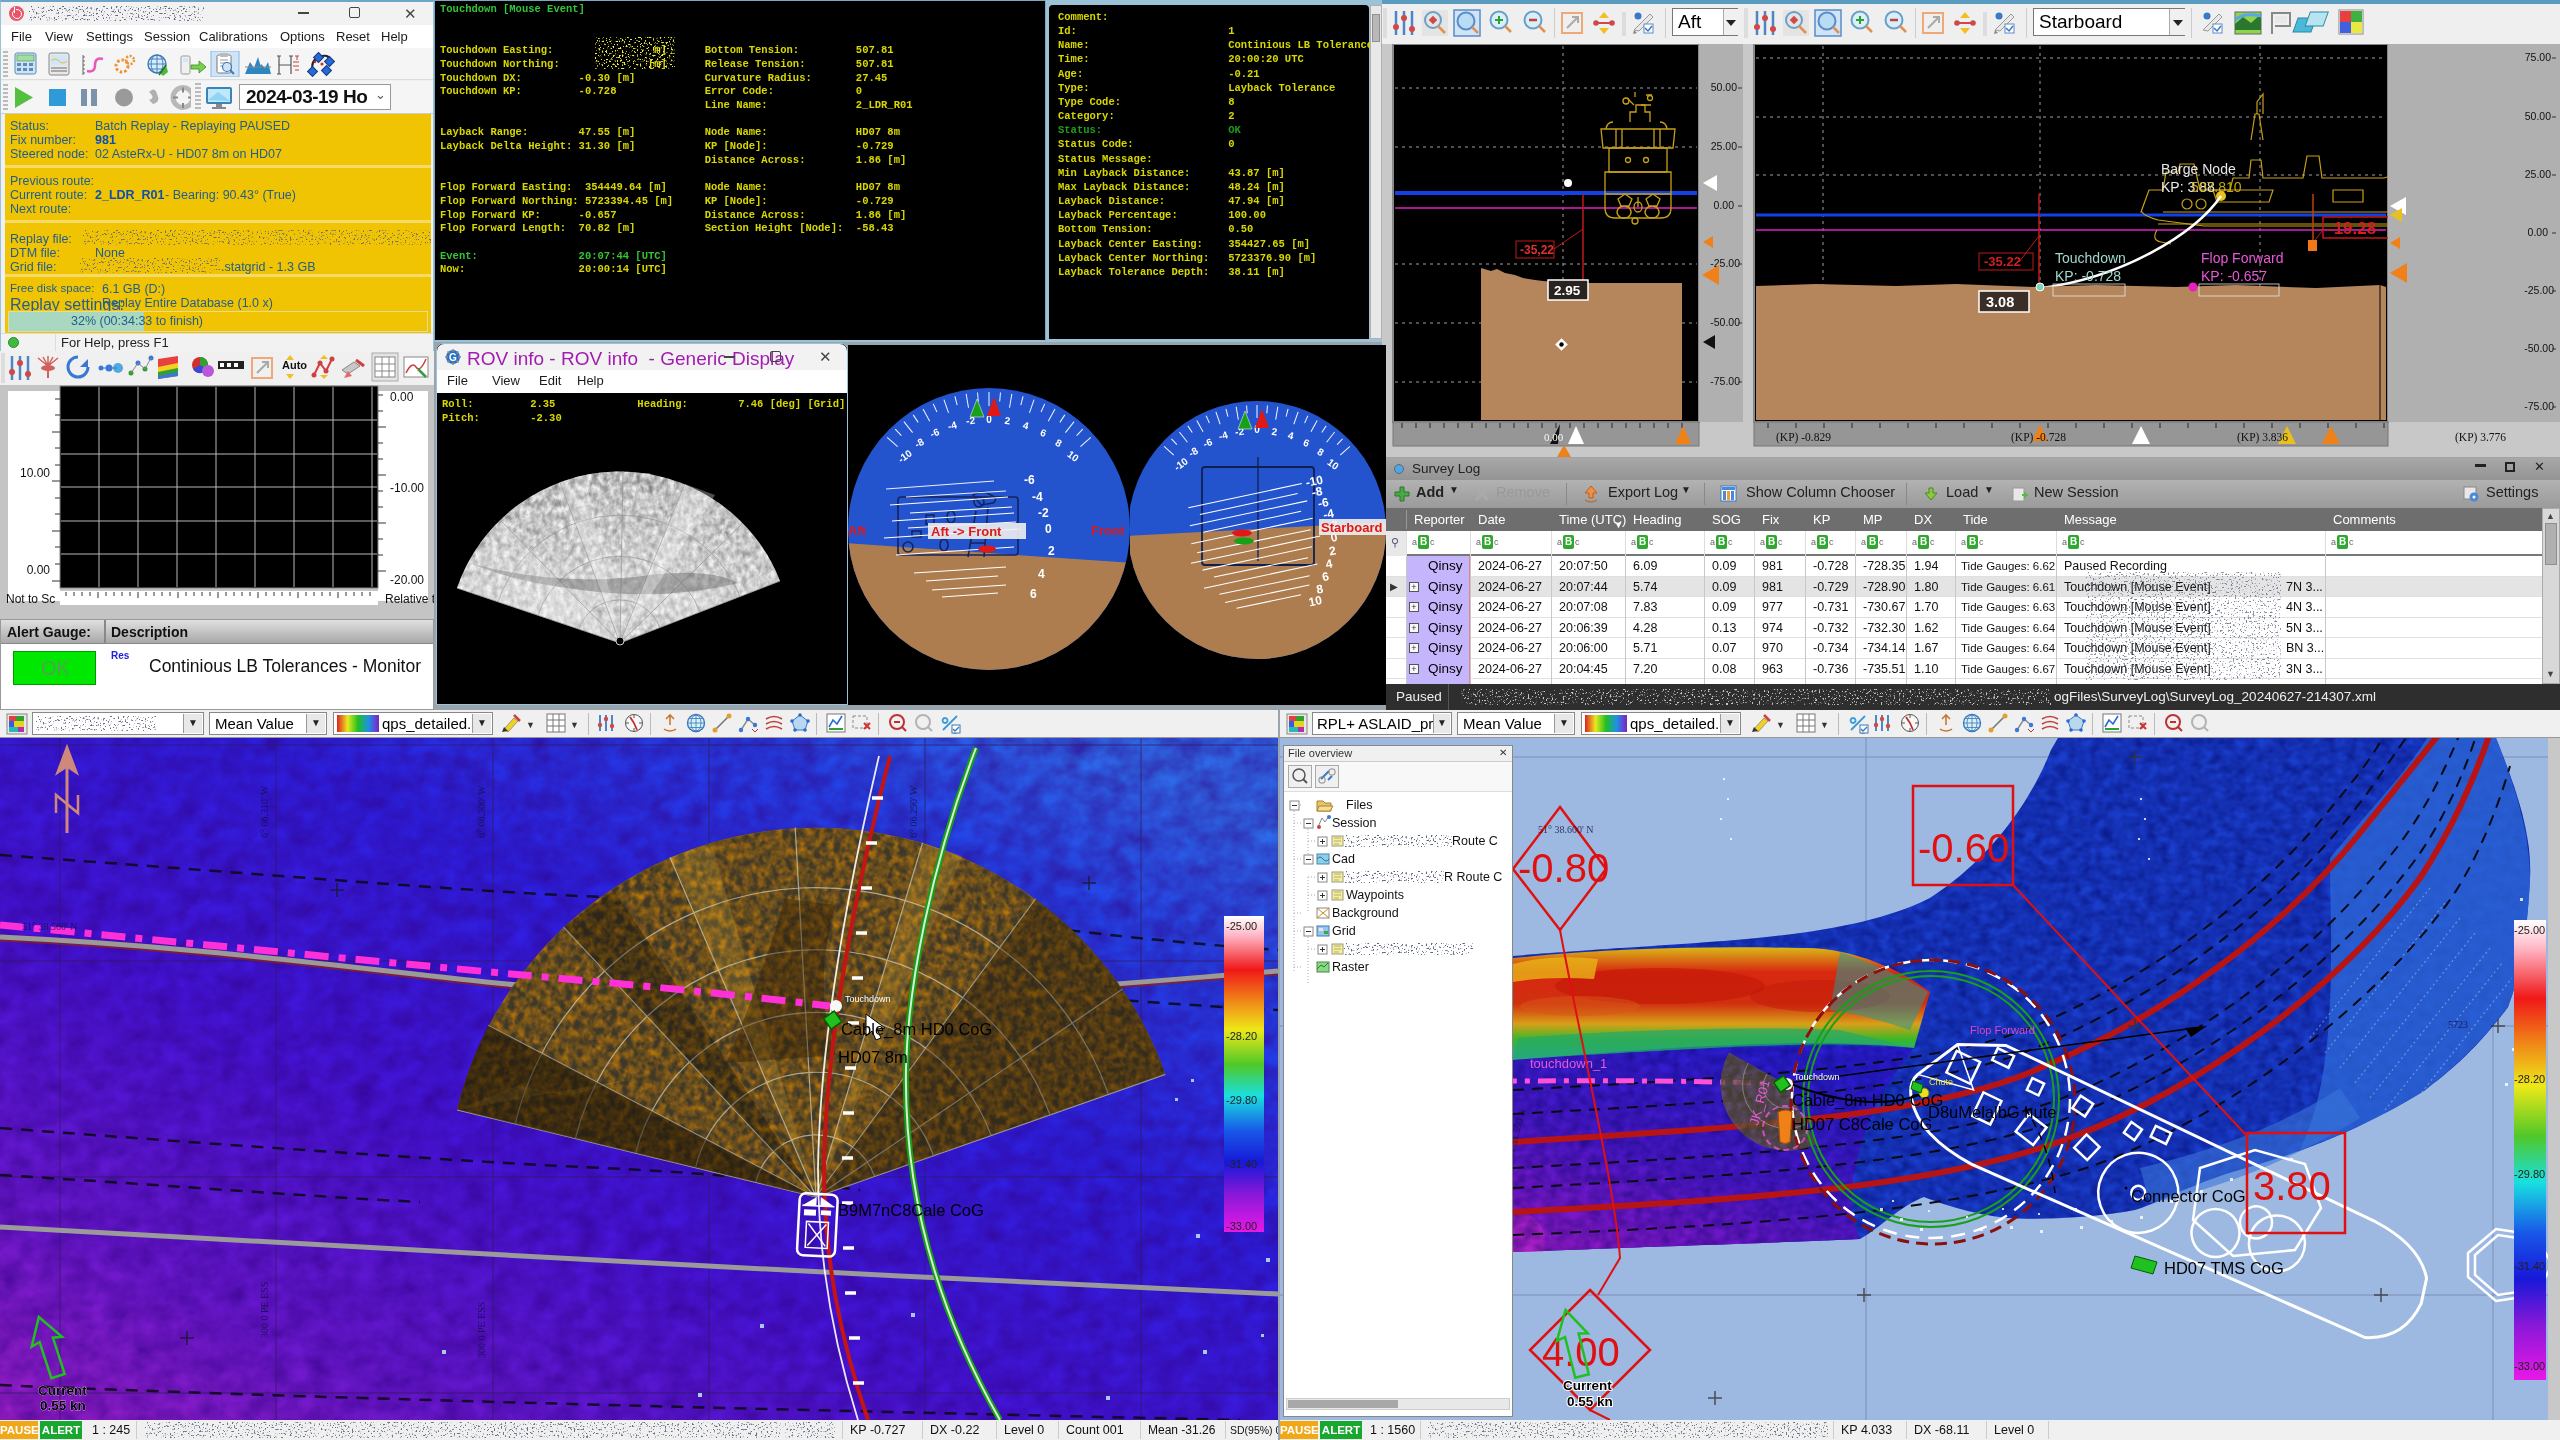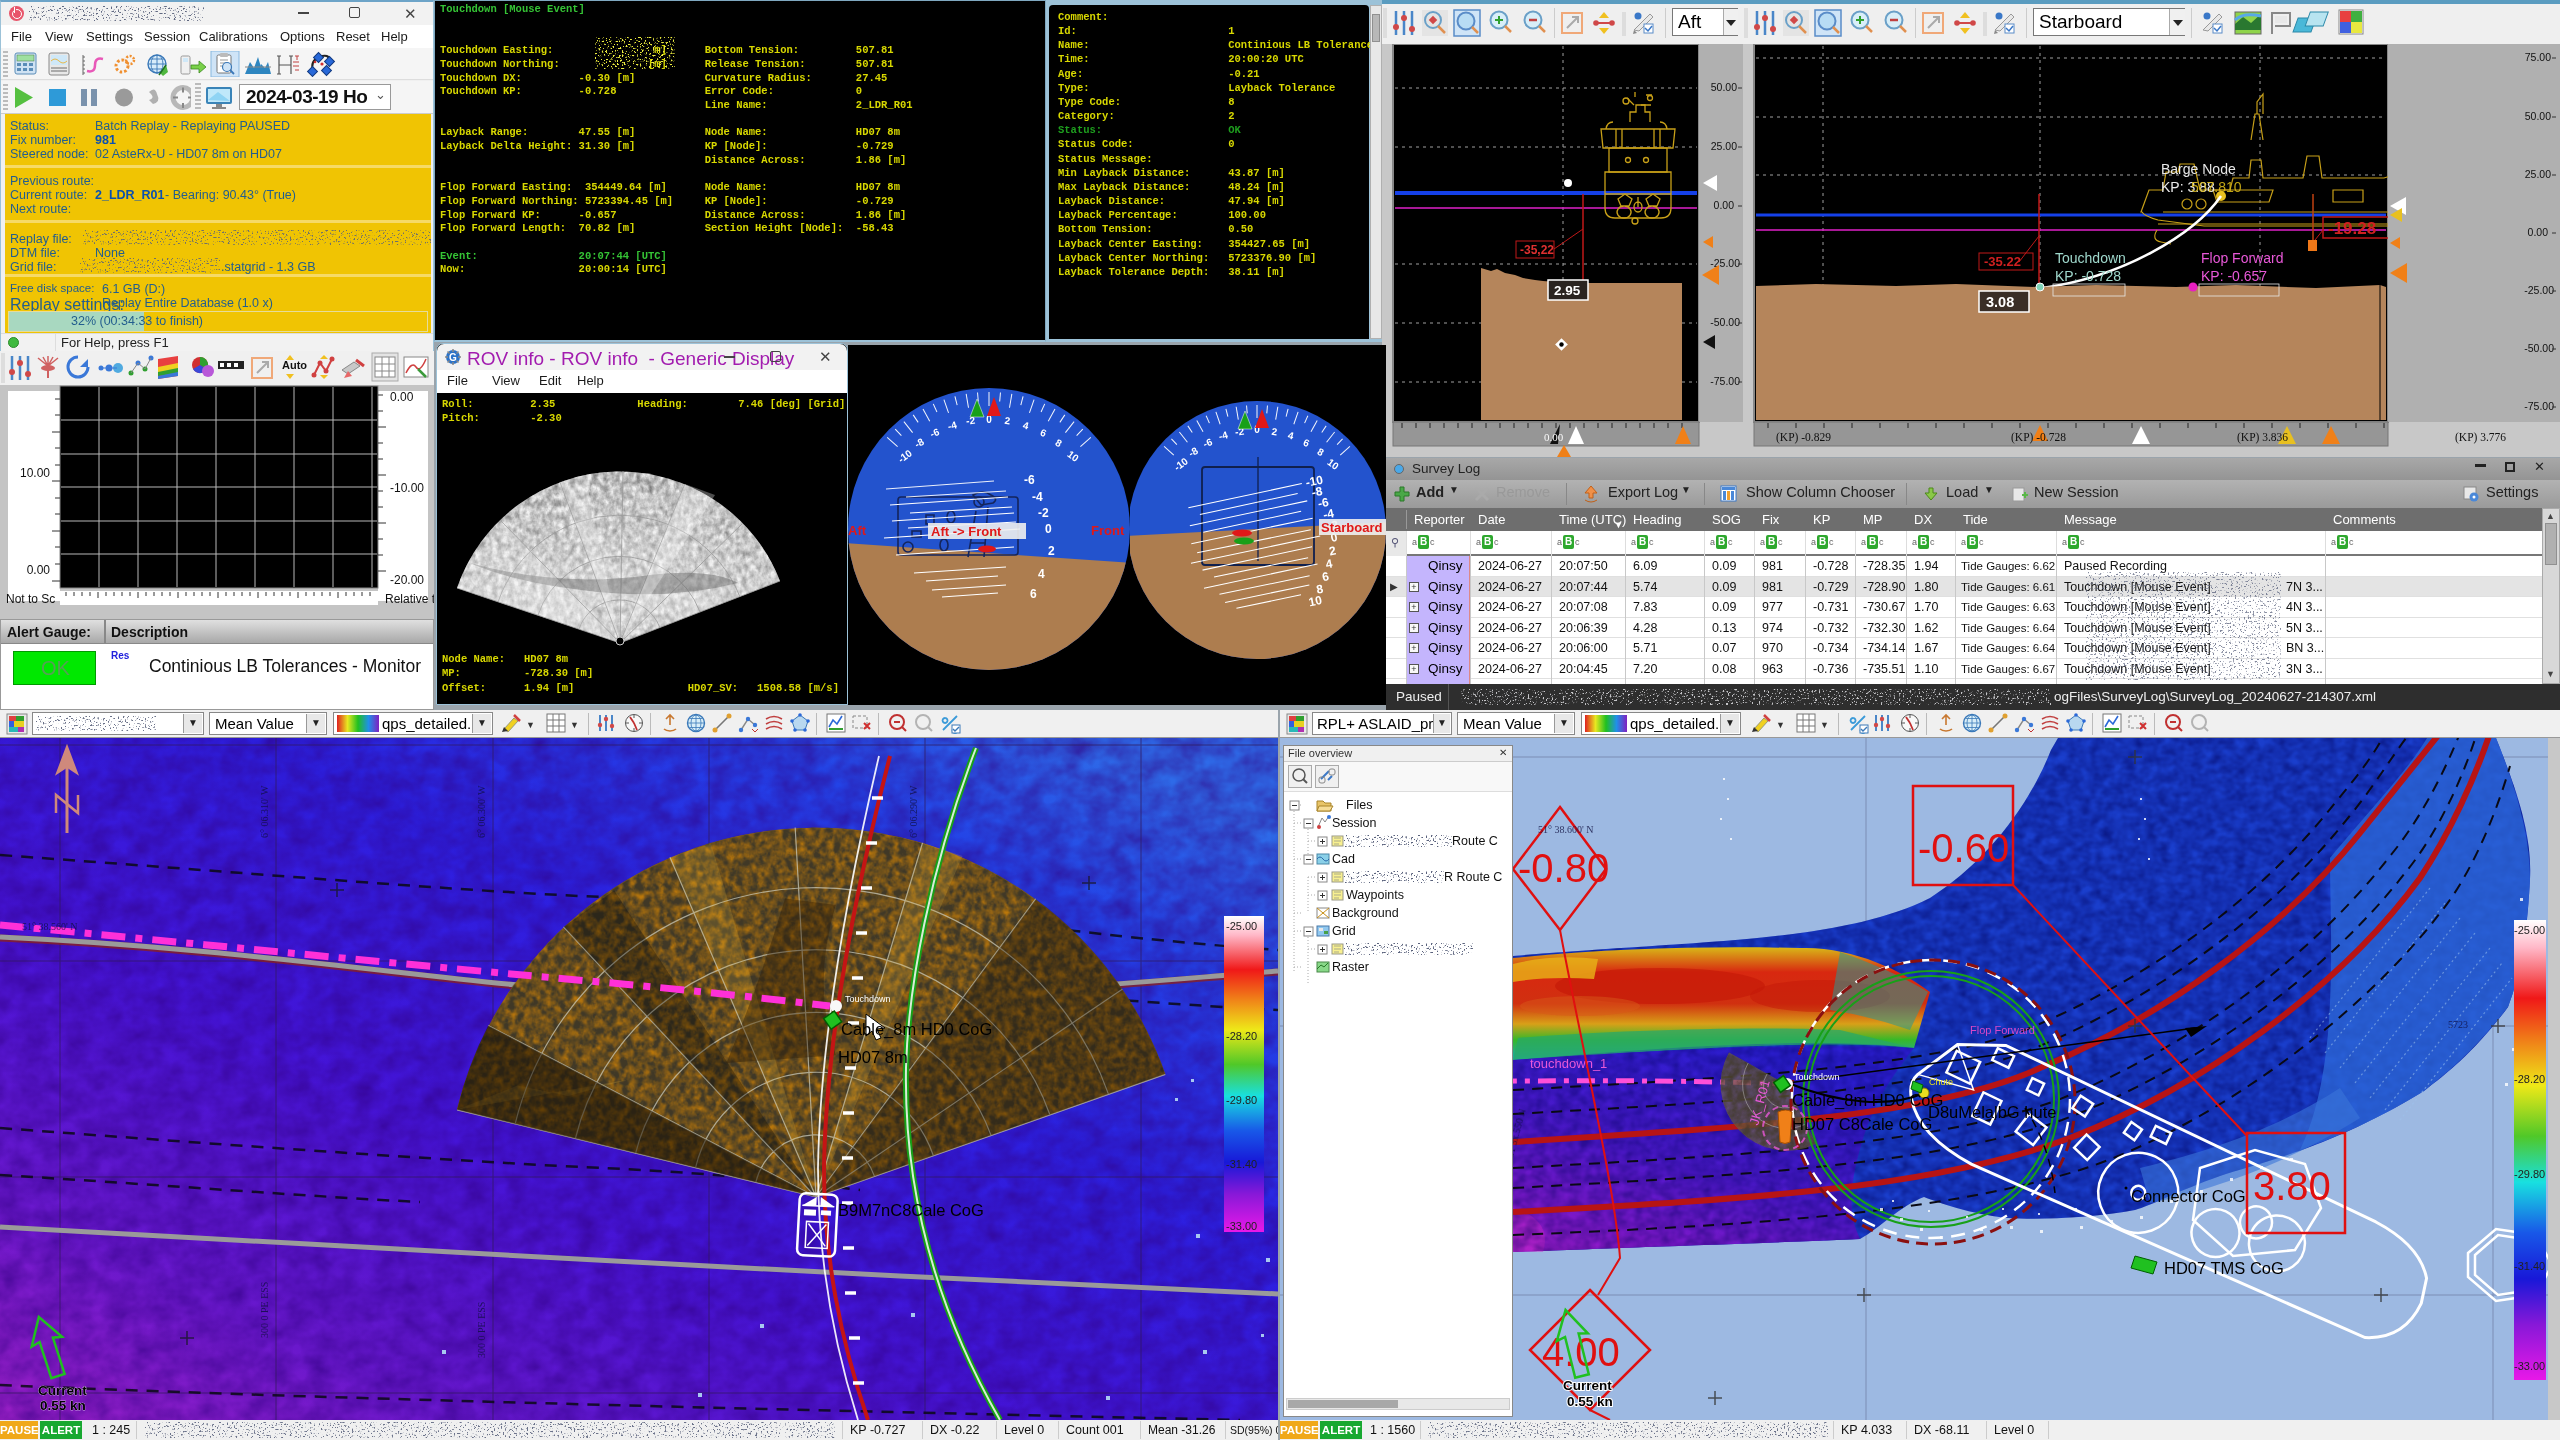--- a/index.html
+++ b/index.html
@@ -724,23 +724,20 @@
     <path d="M-122 -41 A129 129 0 0 1 120 -46"></path>
     <path d="M0 0 L-163 -55 M0 0 L-120 -123 M0 0 L-60 -161 M0 0 L3 -172 M0 0 L65 -159 M0 0 L123 -120 M0 0 L160 -62"></path>
    </g>
    <path d="M-150 -80 Q-60 -55 30 -68 Q90 -75 118 -60 Q60 -45 -10 -50 Q-100 -58 -150 -80z" fill="#666" opacity="0.45"></path>
    <path d="M0 0 L-60 -161 -35 -168 0 0" fill="#fff" opacity="0.25"></path>
    <path d="M0 0 L65 -159 95 -148 0 0" fill="#fff" opacity="0.3"></path>
    <path d="M0 0 L-100 -35 -163 -55 -120 -123z" fill="#fff" opacity="0.18"></path>
    <circle cx="0" cy="-2" r="4" fill="#000" stroke="#ccc"></circle>
   </g>
  </svg>
- <pre class="mono abs" style="left:5px;top:308px;font-size:10.5px;line-height:14.3px;color:#d8d800;">Node Name:   HD07 8m
-MP:          -728.30 [m]
-Offset:      1.94 [m]                  HD07_SV:   1508.58 [m/s]</pre>
 </div>
 <div id="att1" class="abs" style="left:848px;top:345px;width:282px;height:360px;background:#000;">
 <svg class="abs" style="left:0;top:0" width="282" height="360">
  <defs>
         <clipPath id="cl1">
           <circle cx="141" cy="184" r="141"></circle>
         </clipPath>
       </defs>
  <g clip-path="url(#cl1)">
   <rect x="-10" y="-10" width="300" height="380" fill="#2353cd"></rect>

